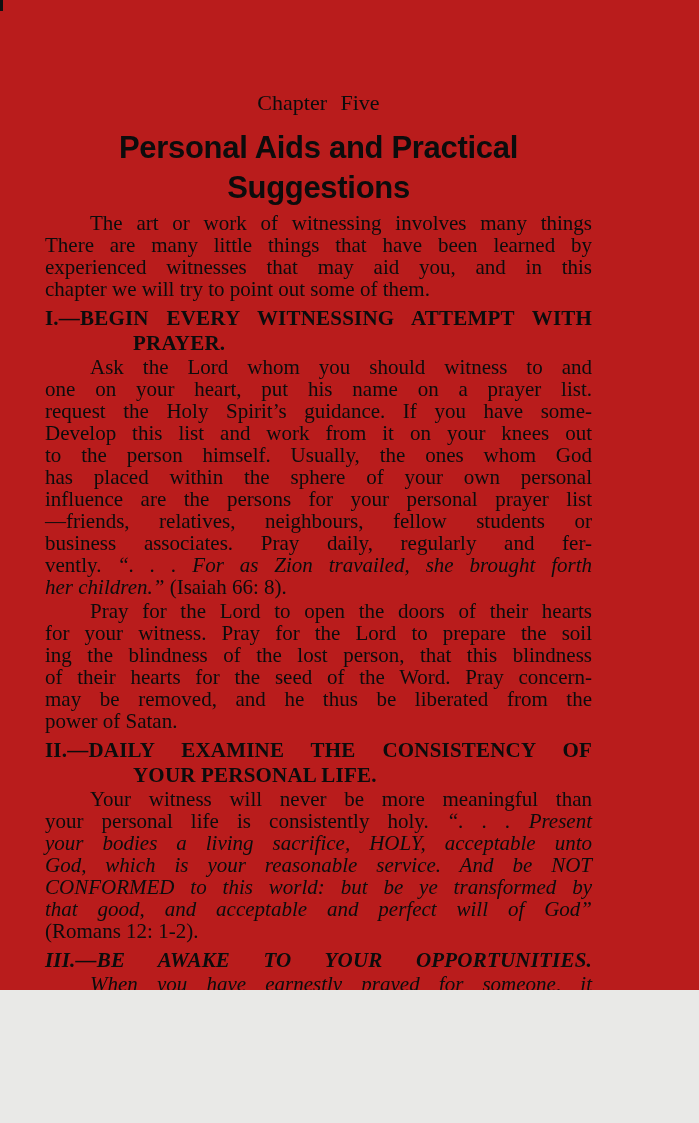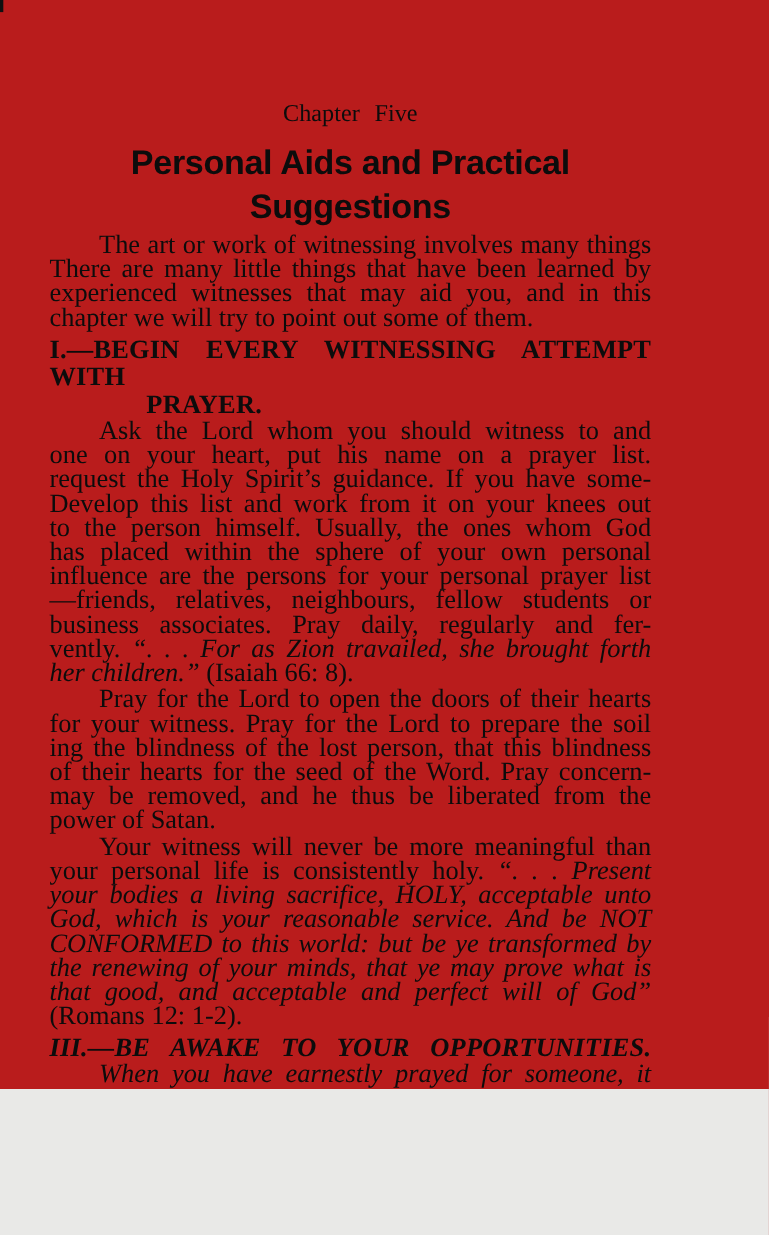--- a/index.html
+++ b/index.html
@@ -32,21 +32,21 @@
   .title {
     margin: 12px 0 0 0;
     font-family: "Liberation Sans", "DejaVu Sans", sans-serif;
     font-weight: 700;
     font-size: 31px; line-height: 40px;
     text-align: center;
     letter-spacing: -0.3px;
   }
   .body {
     margin-top: 4px;
-    font-size: 24px; line-height: 22px;
+    font-size: 21px; line-height: 22px;
   }
   .block { margin-top: 2px; }
   .block:first-child { margin-top: 0; }
   .block.heading { margin-top: 6px; line-height: 25px; letter-spacing: 0.2px; }
   .block.heading + .block.paragraph { margin-top: 0; }
   .line {
     text-align: justify;
     text-align-last: justify;
   }
   .line.no-just { text-align-last: left; }
@@ -100,27 +100,30 @@
           <div class="line no-just"><span class="s-i">her children.”</span><span class="s-r"> (Isaiah 66: 8).</span></div>
         </div>
         <div class="block paragraph">
           <div class="line indent"><span class="s-r">Pray for the Lord to open the doors of their hearts</span></div>
           <div class="line"><span class="s-r">for your witness. Pray for the Lord to prepare the soil</span></div>
           <div class="line"><span class="s-r">ing the blindness of the lost person, that this blindness</span></div>
           <div class="line"><span class="s-r">of their hearts for the seed of the Word. Pray concern-</span></div>
           <div class="line"><span class="s-r">may be removed, and he thus be liberated from the</span></div>
           <div class="line no-just"><span class="s-r">power of Satan.</span></div>
         </div>
+        <div class="block heading">
+          <div class="line"><span class="s-b">II.—DAILY EXAMINE THE CONSISTENCY OF</span></div>
+          <div class="line no-just cont"><span class="s-b">YOUR PERSONAL LIFE.</span></div>
+        </div>
         <div class="block paragraph">
           <div class="line indent"><span class="s-r">Your witness will never be more meaningful than</span></div>
           <div class="line"><span class="s-r">your personal life is consistently holy. </span><span class="s-i">“. . . Present</span></div>
           <div class="line"><span class="s-i">your bodies a living sacrifice, HOLY, acceptable unto</span></div>
           <div class="line"><span class="s-i">God, which is your reasonable service. And be NOT</span></div>
           <div class="line"><span class="s-i">CONFORMED to this world: but be ye transformed by</span></div>
-          <div class="line"><span class="s-i">the renewing of your minds, that ye may prove what is</span></div>
           <div class="line"><span class="s-i">that good, and acceptable and perfect will of God”</span></div>
           <div class="line no-just"><span class="s-r">(Romans 12: 1-2).</span></div>
         </div>
         <div class="block heading">
           <div class="line"><span class="s-bi">III.—BE AWAKE TO YOUR OPPORTUNITIES.</span></div>
         </div>
         <div class="block paragraph">
           <div class="line indent"><span class="s-i">When you have earnestly prayed for someone, it</span></div>
         </div>
       </div>

